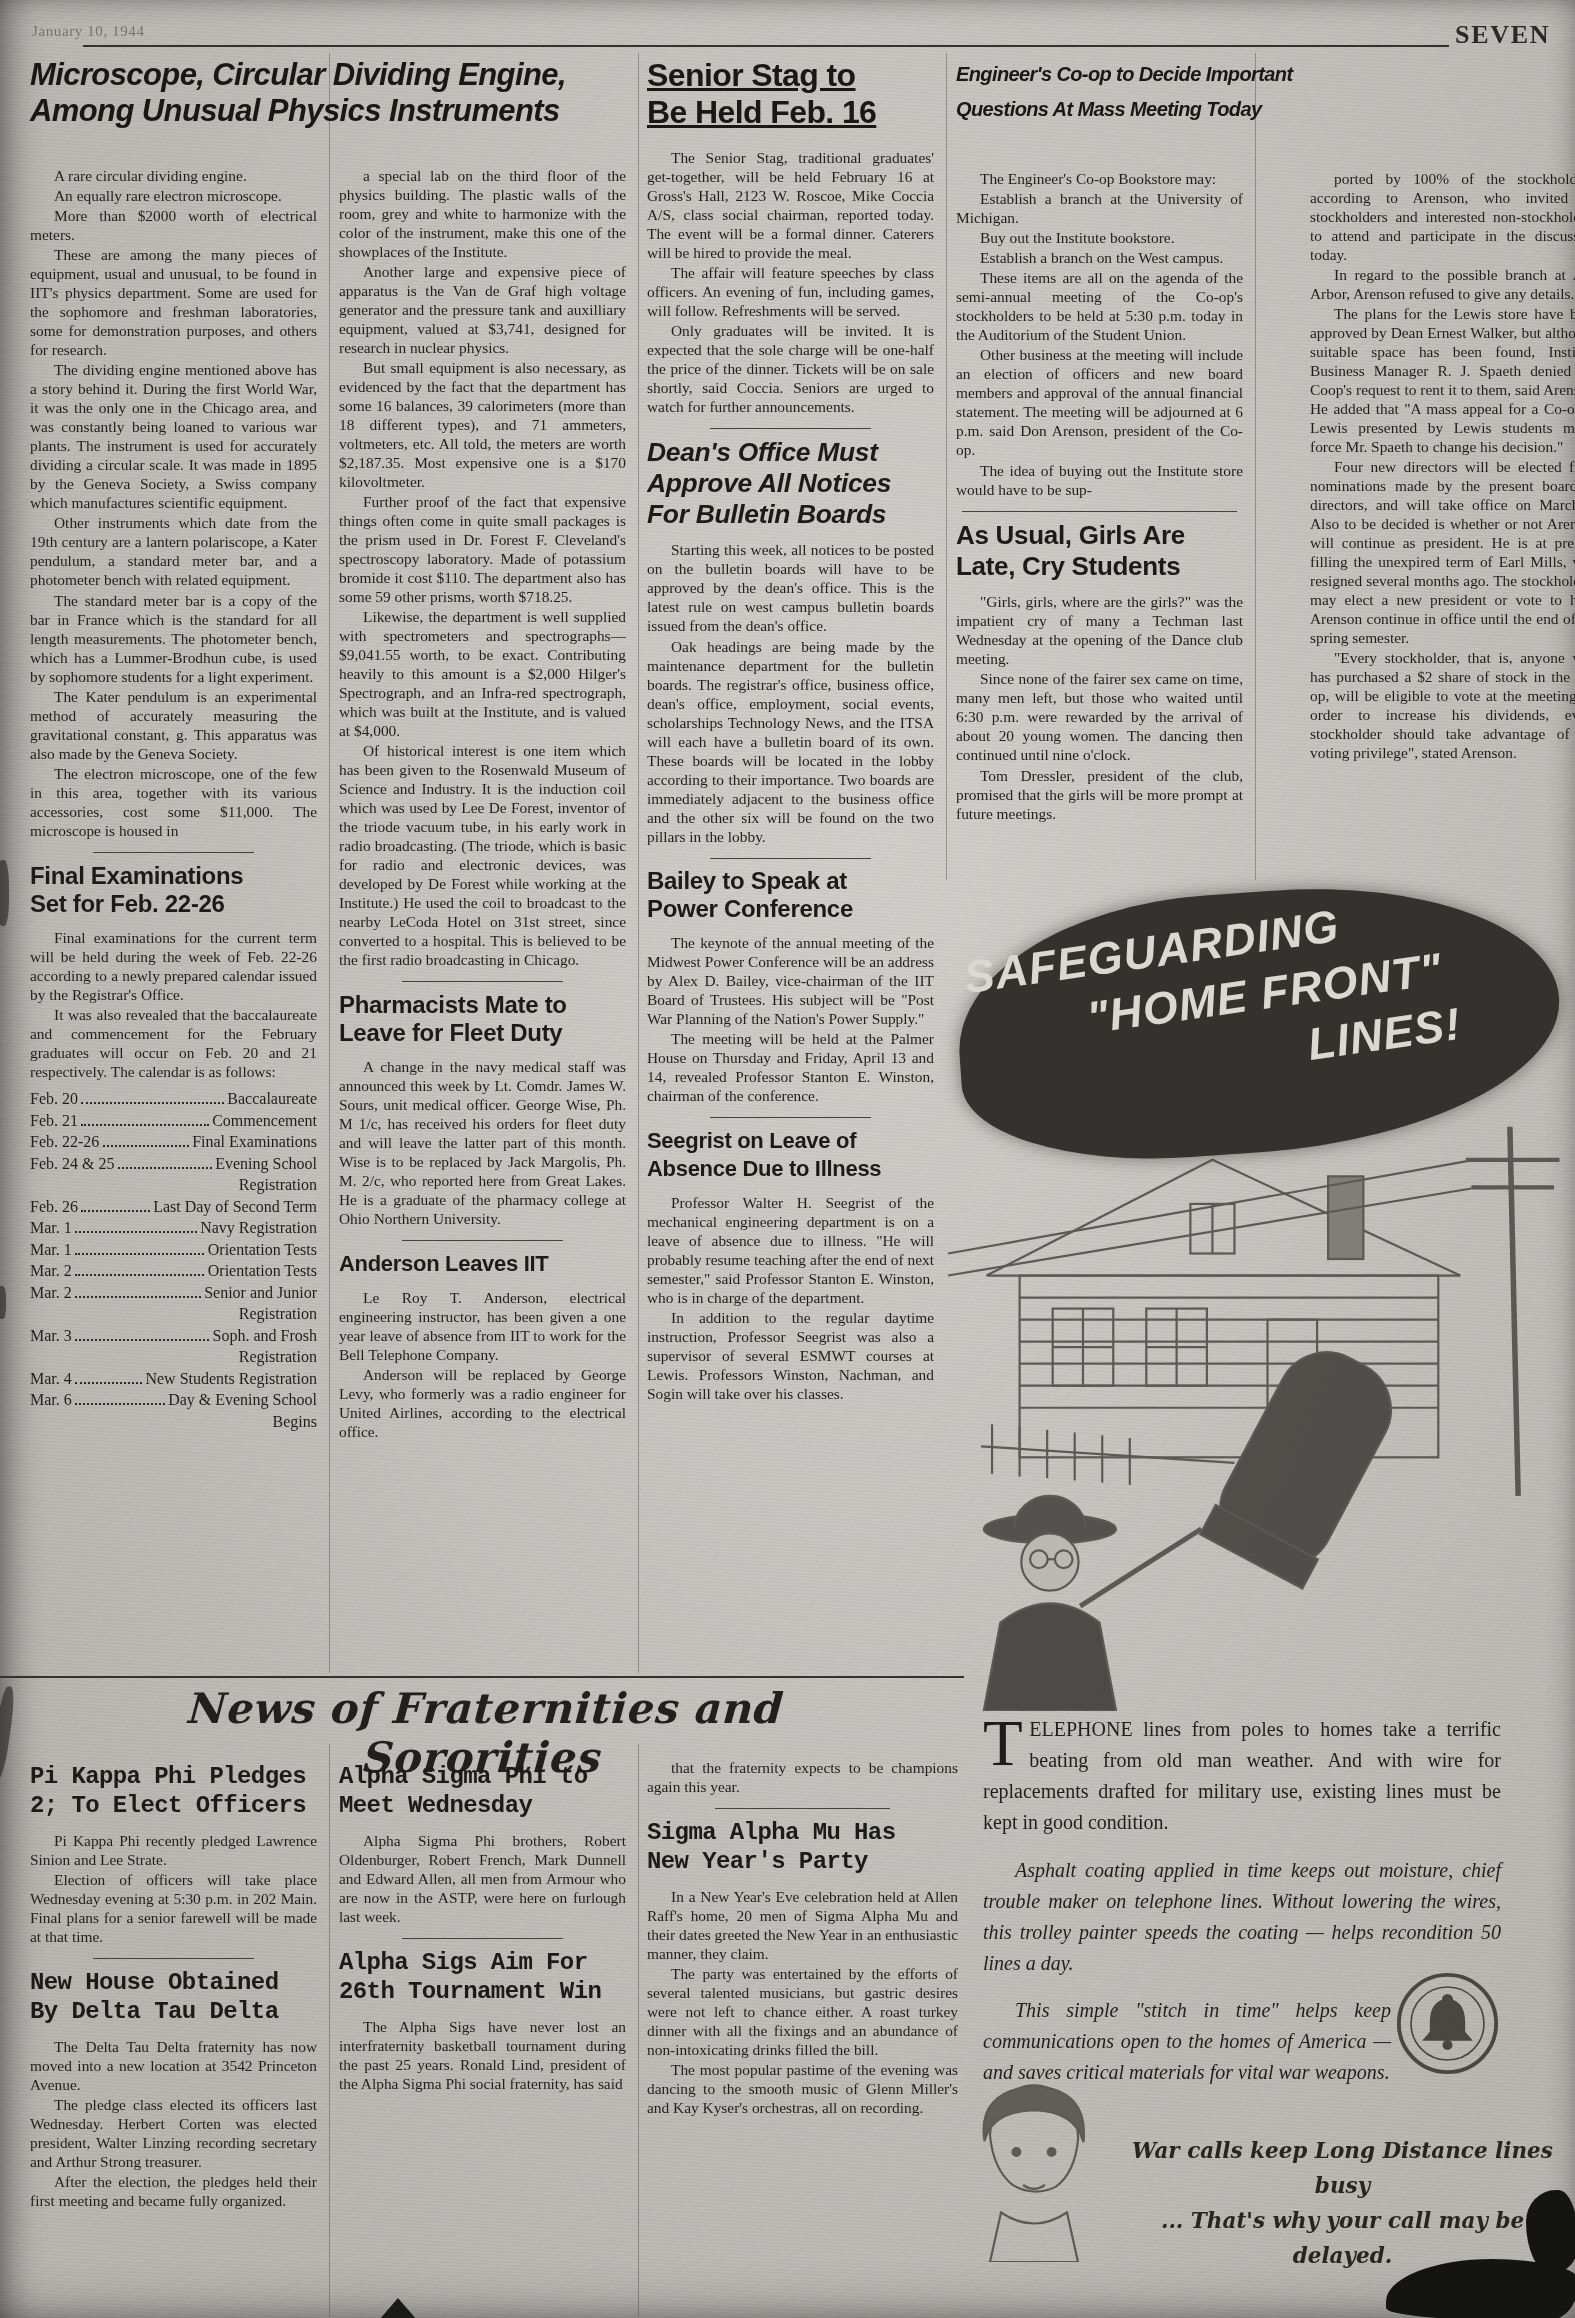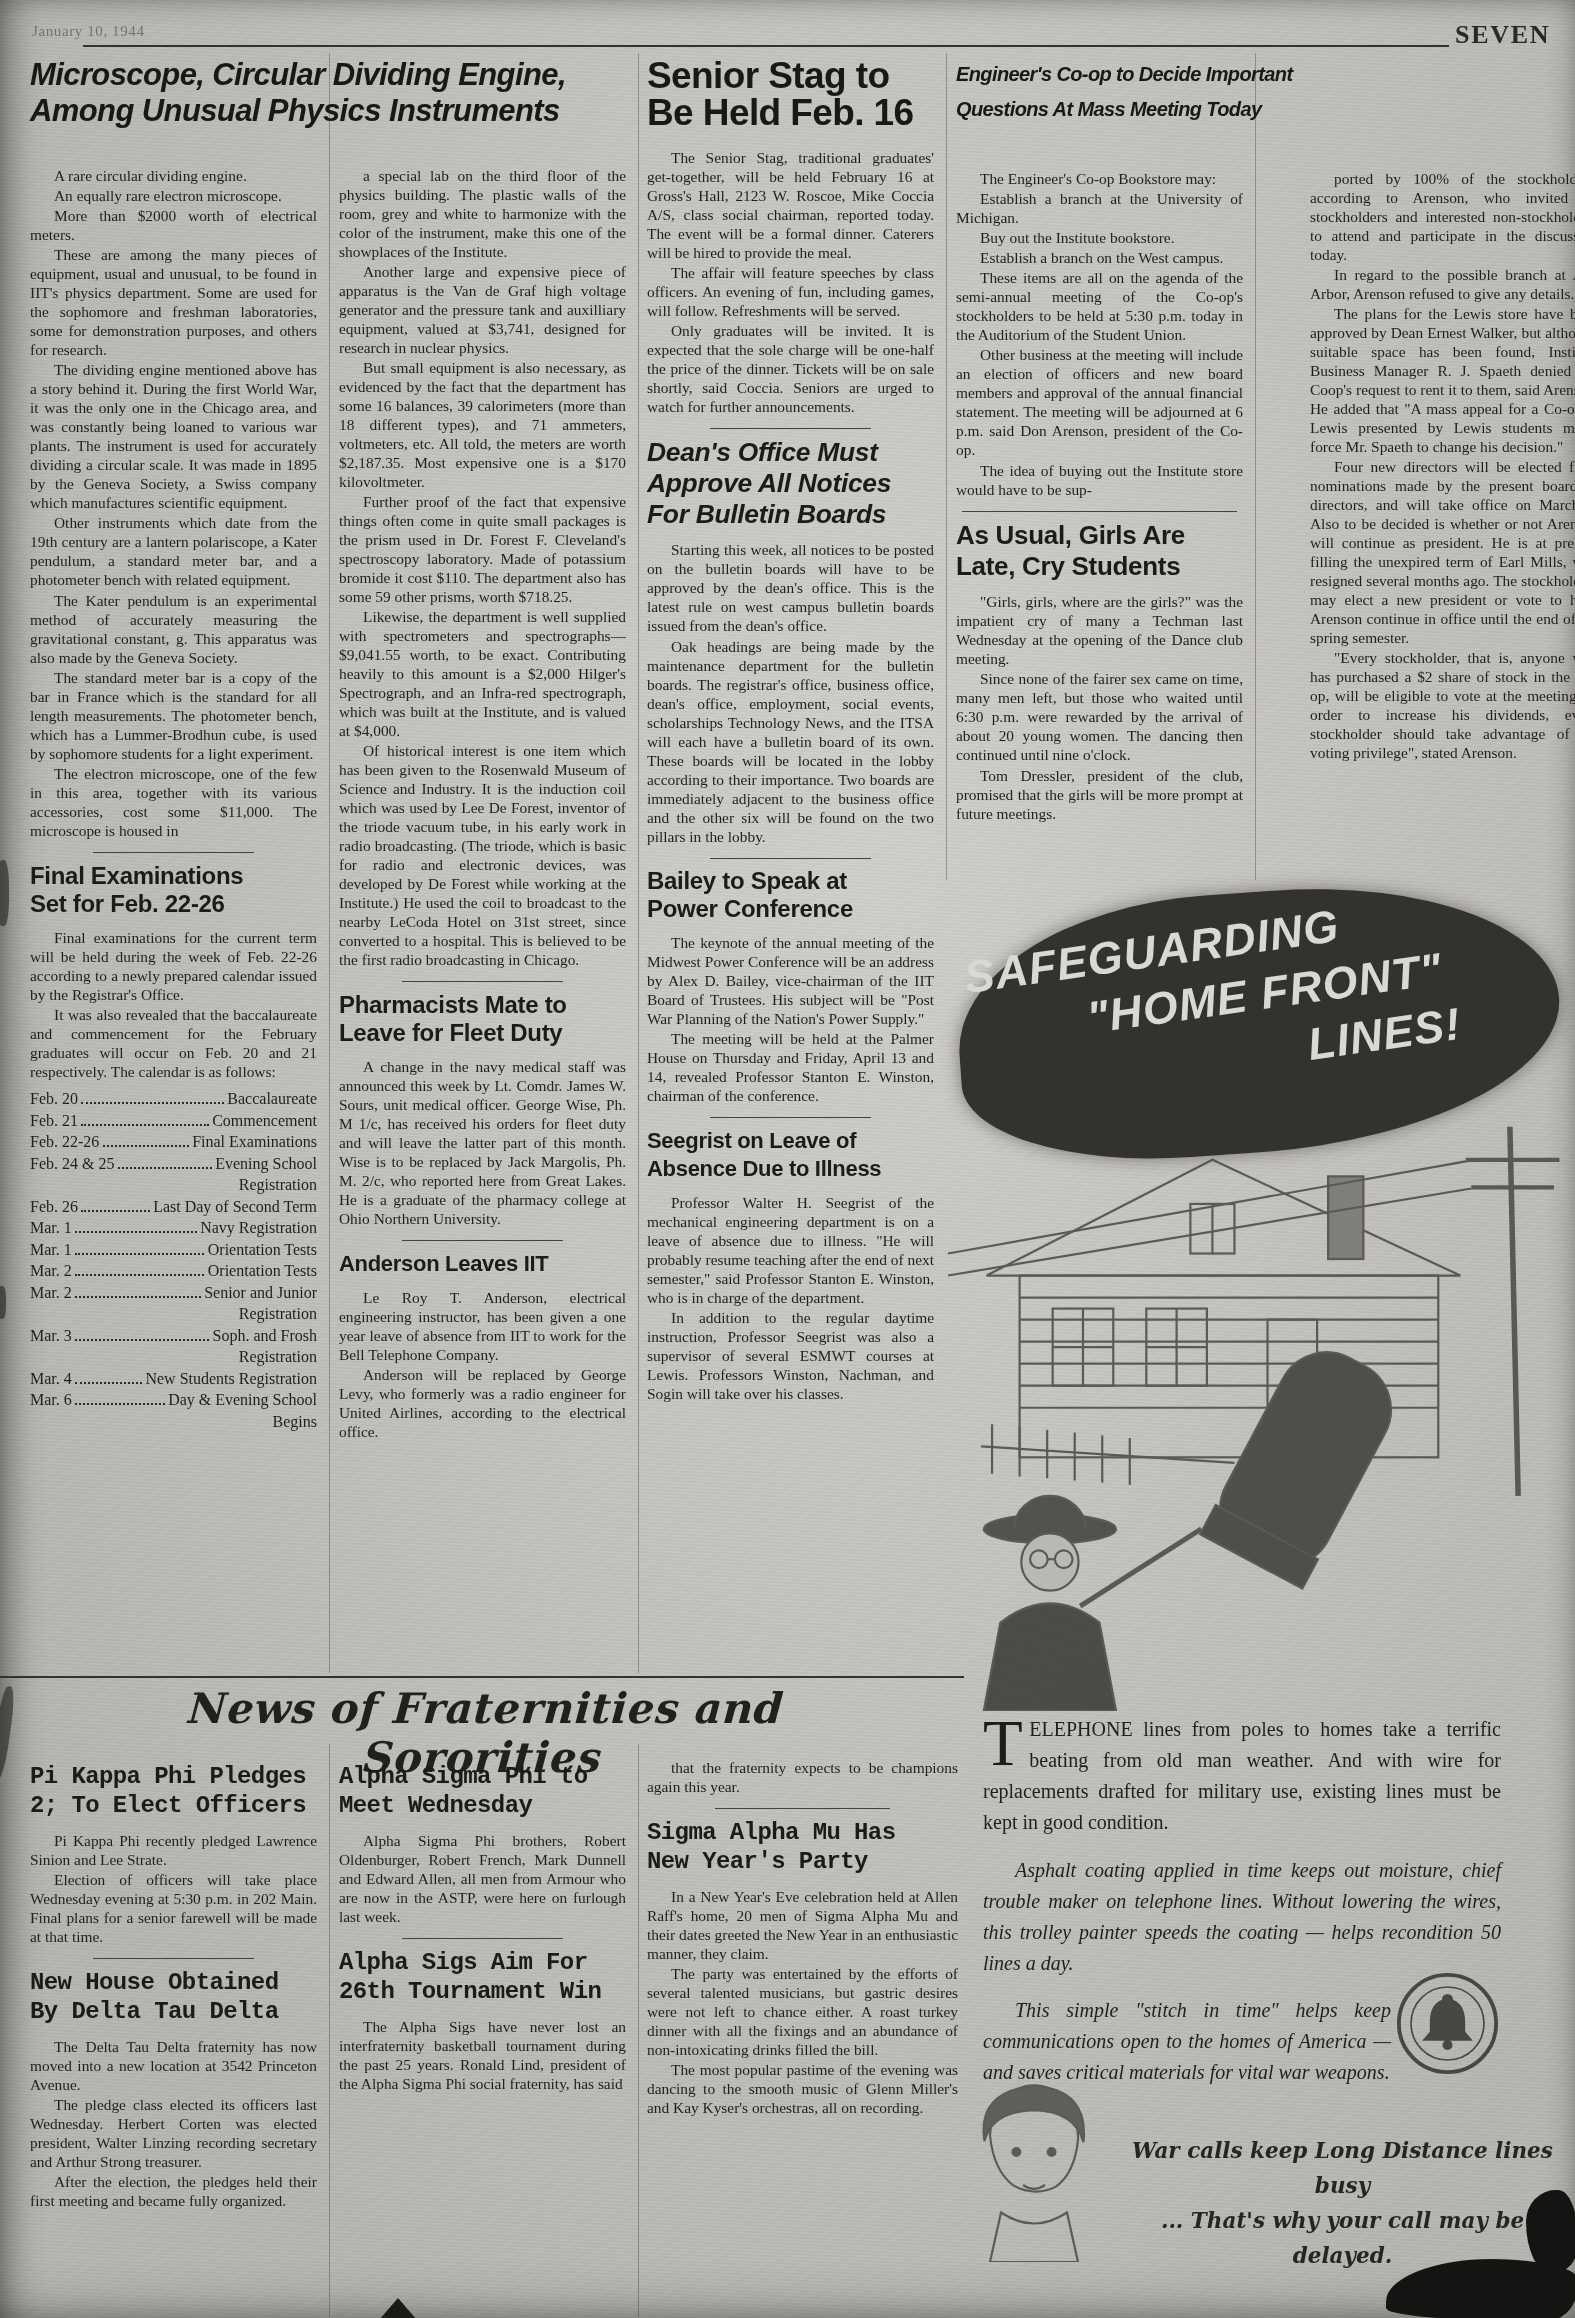--- a/index.html
+++ b/index.html
@@ -96,22 +96,22 @@
 Among Unusual Physics Instruments</h1>
 
   <div class="col" style="left:30px;top:166px;height:1509px;">
     <div>
         <p class="para">A rare circular dividing engine.</p>
         <p class="para">An equally rare electron microscope.</p>
         <p class="para">More than $2000 worth of electrical meters.</p>
         <p class="para">These are among the many pieces of equipment, usual and unusual, to be found in IIT's physics department. Some are used for the sophomore and freshman laboratories, some for demonstration purposes, and others for research.</p>
         <p class="para">The dividing engine mentioned above has a story behind it. During the first World War, it was the only one in the Chicago area, and was constantly being loaned to various war plants. The instrument is used for accurately dividing a circular scale. It was made in 1895 by the Geneva Society, a Swiss company which manufactures scientific equipment.</p>
         <p class="para">Other instruments which date from the 19th century are a lantern polariscope, a Kater pendulum, a standard meter bar, and a photometer bench with related equipment.</p>
+        <p class="para">The standard meter bar is a copy of the bar in France which is the standard for all length measurements. The photometer bench, which has a Lummer-Brodhun cube, is used by sophomore students for a light experiment.</p>
         <p class="para">The Kater pendulum is an experimental method of accurately measuring the gravitational constant, g. This apparatus was also made by the Geneva Society.</p>
-        <p class="para">The standard meter bar is a copy of the bar in France which is the standard for all length measurements. The photometer bench, which has a Lummer-Brodhun cube, is used by sophomore students for a light experiment.</p>
         <p class="para">The electron microscope, one of the few in this area, together with its various accessories, cost some $11,000. The microscope is housed in</p>
       </div>
     <div class="sep"></div>
     <h2 class="subhead">Final Examinations
 Set for Feb. 22-26</h2>
     <div>
         <p class="para">Final examinations for the current term will be held during the week of Feb. 22-26 according to a newly prepared calendar issued by the Registrar's Office.</p>
         <p class="para">It was also revealed that the baccalaureate and commencement for the February graduates will occur on Feb. 20 and 21 respectively. The calendar is as follows:</p>
       </div>
     <div class="sched">
@@ -207,21 +207,21 @@
       </div>
     <div class="sep"></div>
     <h2 class="subhead small">Anderson Leaves IIT</h2>
     <div>
         <p class="para">Le Roy T. Anderson, electrical engineering instructor, has been given a one year leave of absence from IIT to work for the Bell Telephone Company.</p>
         <p class="para">Anderson will be replaced by George Levy, who formerly was a radio engineer for United Airlines, according to the electrical office.</p>
       </div>
   </div>
 
   <div class="col" style="left:647px;top:57px;height:1618px;">
-    <h1 class="headline upright" style="font-size:37px;line-height:37px;margin-bottom:16.5px;">Senior Stag to
+    <h1 class="headline upright" style="font-size:32px;line-height:37px;margin-bottom:16.5px;text-decoration:underline;">Senior Stag to
 Be Held Feb. 16</h1>
     <div>
         <p class="para">The Senior Stag, traditional graduates' get-together, will be held February 16 at Gross's Hall, 2123 W. Roscoe, Mike Coccia A/S, class social chairman, reported today. The event will be a formal dinner. Caterers will be hired to provide the meal.</p>
         <p class="para">The affair will feature speeches by class officers. An evening of fun, including games, will follow. Refreshments will be served.</p>
         <p class="para">Only graduates will be invited. It is expected that the sole charge will be one-half the price of the dinner. Tickets will be on sale shortly, said Coccia. Seniors are urged to watch for further announcements.</p>
       </div>
     <div class="sep"></div>
     <h2 class="subhead italic" style="font-size:26.4px;line-height:31px;">Dean's Office Must
 Approve All Notices
 For Bulletin Boards</h2>

